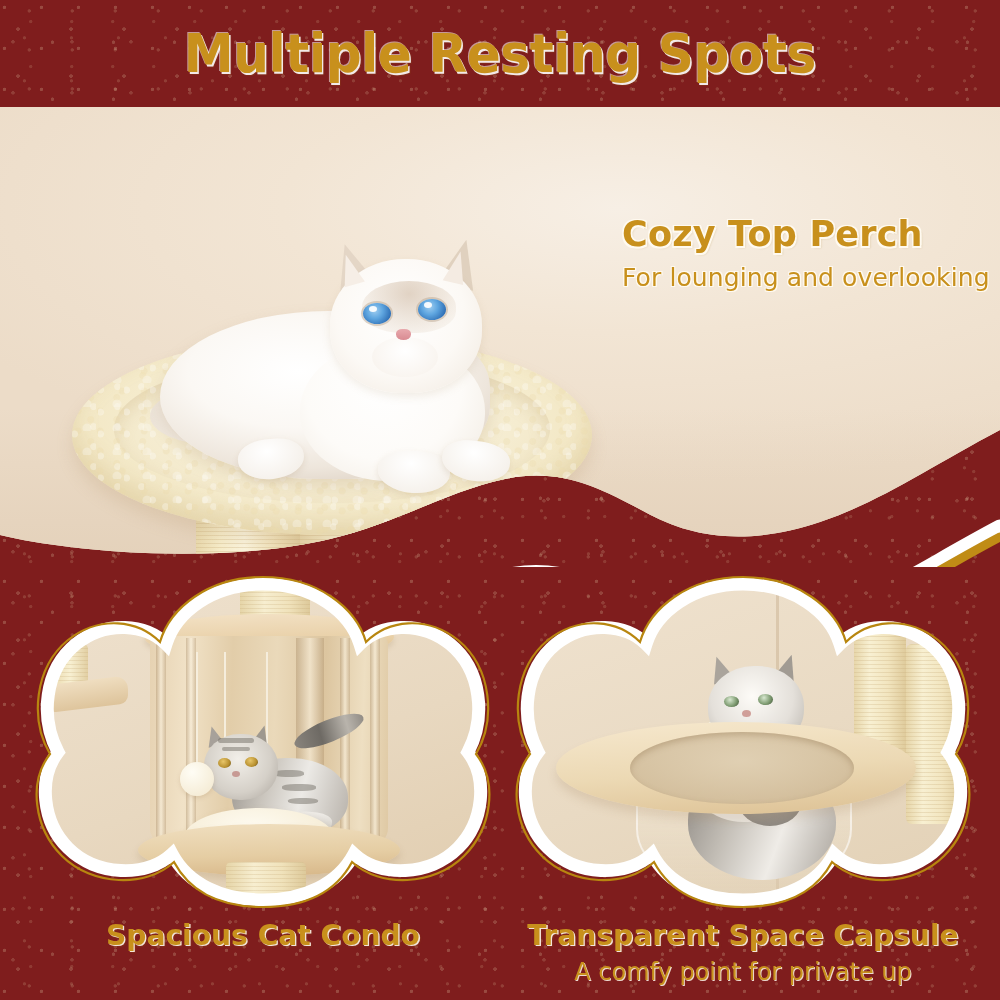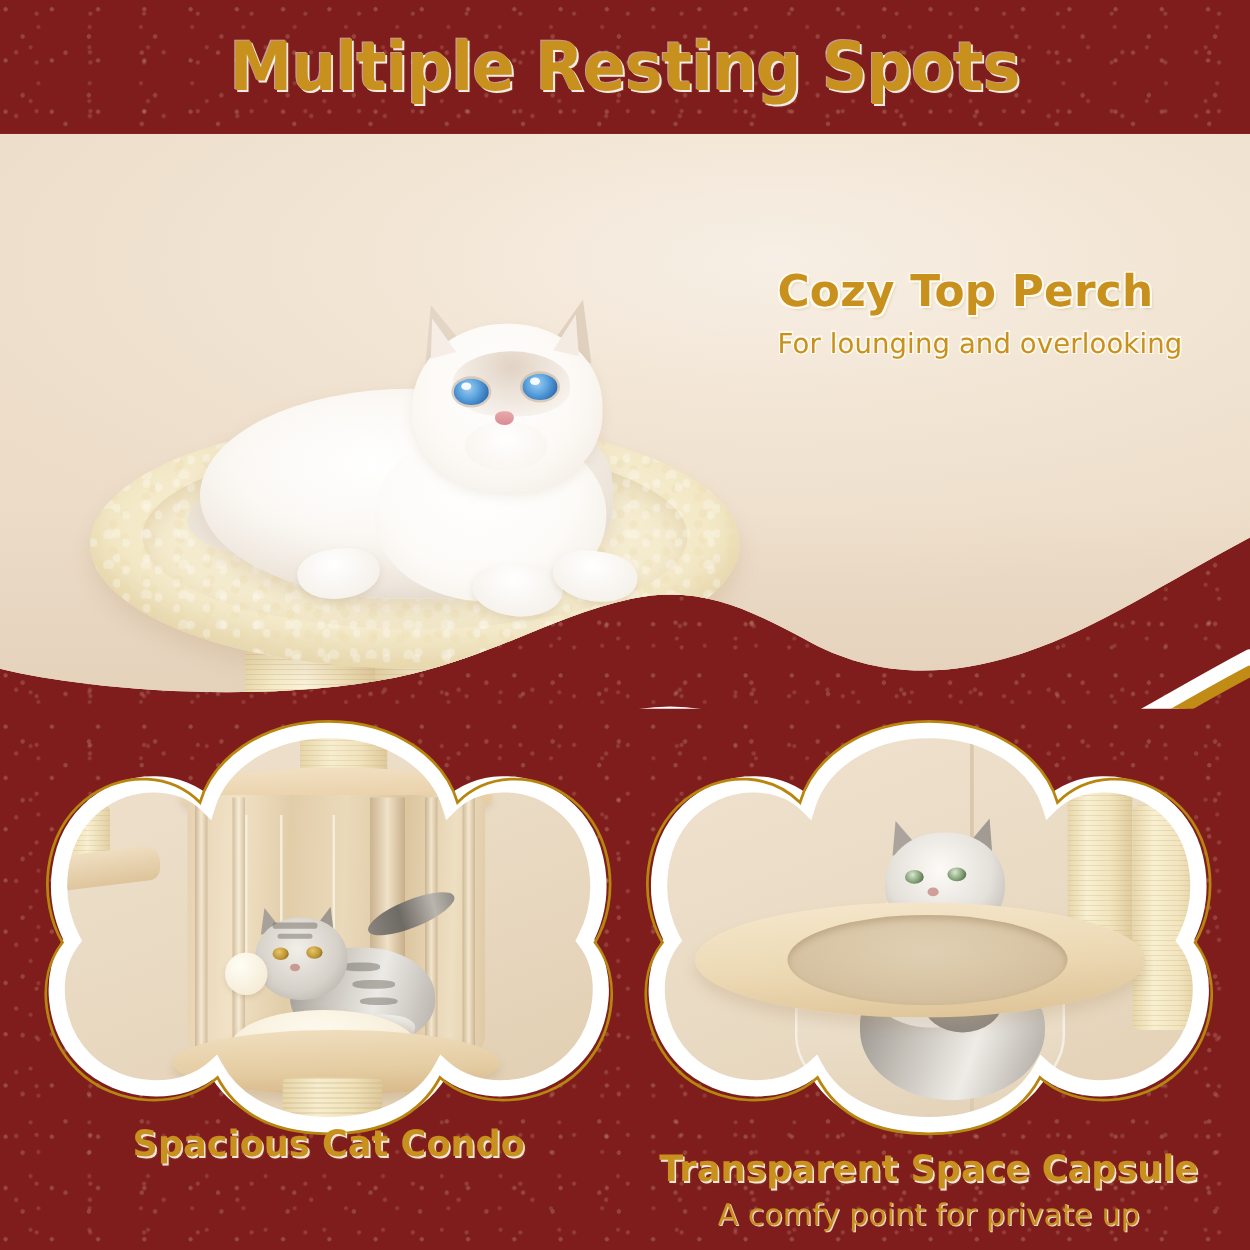--- a/index.html
+++ b/index.html
@@ -168,21 +168,21 @@
     color:#c8901c;
     text-shadow:
       1.6px 1.6px 0 #fffaf0,-1.4px -1.4px 0 #fffaf0,
       1.6px -1.4px 0 #fffaf0,-1.4px 1.6px 0 #fffaf0,
       2px 2px 2px rgba(160,118,24,.22);
     white-space:nowrap;
   }
   .callout-sub{
     margin-top:9px;
     font-family:"DejaVu Sans",sans-serif;
-    font-weight:normal;font-size:22px;letter-spacing:.1px;
+    font-weight:normal;font-size:25px;letter-spacing:.1px;
     color:#c8901c;
     text-shadow:1.2px 1.2px 0 #fffaf0,-1px -1px 0 #fffaf0,1.2px -1px 0 #fffaf0,-1px 1.2px 0 #fffaf0;
     white-space:nowrap;
   }
 
   
   .paw-panel{position:absolute;width:470px;height:340px;}
   .paw-panel.left{left:28px;top:572px;}
   .paw-panel.right{left:508px;top:572px;}
   .paw-svg{position:absolute;inset:0;width:470px;height:340px;overflow:visible;}
@@ -301,21 +301,21 @@
   .fcat-eye{position:absolute;width:15px;height:11px;border-radius:50%;
     background:radial-gradient(circle at 40% 34%,#d8e8d0 0%,#7f9c72 55%,#3d4f33 100%);}
   .fcat-eye.l{left:64px;top:46px;}
   .fcat-eye.r{left:98px;top:44px;}
   .fcat-nose{position:absolute;left:82px;top:60px;width:9px;height:7px;border-radius:50%;background:#d09f99;}
   .fcat-paw{position:absolute;left:6px;top:86px;width:48px;height:34px;border-radius:46% 46% 50% 50%;
     background:radial-gradient(ellipse at 42% 32%,#ffffff,#e7e3dc);transform:rotate(-24deg);}
 
   
   .caption{position:absolute;width:470px;text-align:center;}
-  .caption.left{left:28px;top:898px;}
+  .caption.left{left:28px;top:918px;}
   .caption.right{left:508px;top:918px;}
   .cap-title{
     font-family:"DejaVu Sans",sans-serif;
     font-weight:bold;font-size:29px;letter-spacing:0px;
     color:#c8901c;transform:scaleX(.97);
     text-shadow:1.3px 1.3px 0 rgba(255,250,240,.9),2px 2px 2px rgba(160,118,24,.18);
     white-space:nowrap;
   }
   .cap-sub{
     margin-top:6px;

